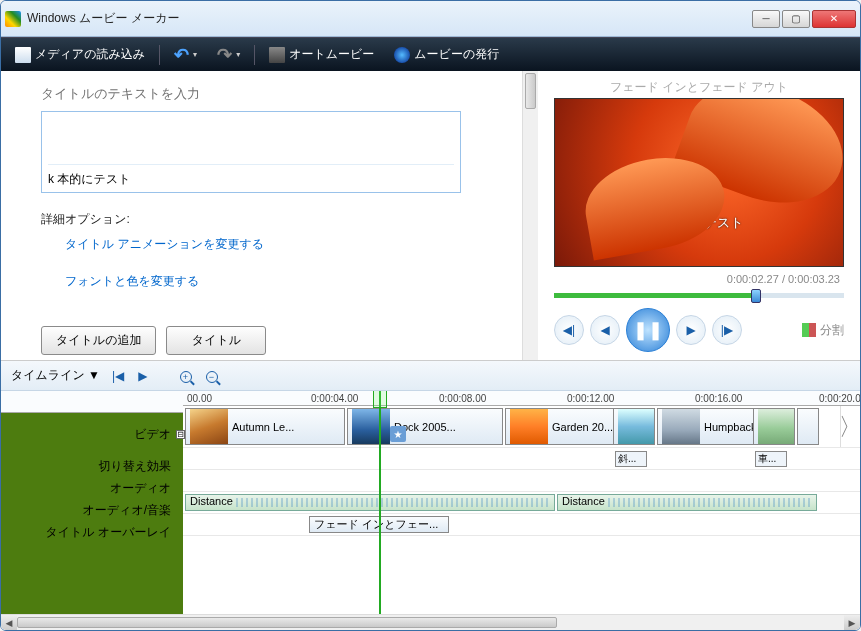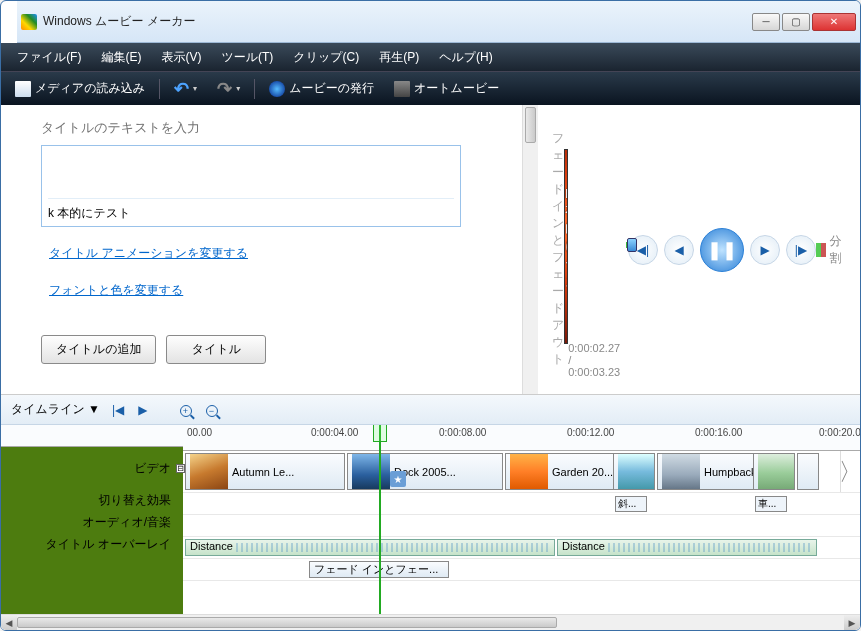--- a/index.html
+++ b/index.html
@@ -1,18 +1,18 @@
 <!DOCTYPE html>
 <html><head>
 <meta charset="utf-8">
 <style>
 * { box-sizing: border-box; margin: 0; padding: 0; }
 body { font-family: "Meiryo UI", "MS PGothic", sans-serif; font-size: 12px; background: #fff; }
 .window { width: 861px; height: 631px; border: 1px solid #3a6ea5; border-radius: 6px; overflow: hidden; display: flex; flex-direction: column; box-shadow: 0 0 8px rgba(0,0,0,0.2); }
-.titlebar { height: 42px; background: linear-gradient(#eaf3fb, #d6e6f7); display: flex; align-items: center; padding: 7px 4px; border-bottom: 1px solid #9db9d6; margin-left: 16px; }
+.titlebar { height: 36px; background: linear-gradient(#eaf3fb, #d6e6f7); display: flex; align-items: center; padding: 7px 4px; border-bottom: 1px solid #9db9d6; }
 .titlebar .icon { width: 16px; height: 16px; margin-right: 6px; background: linear-gradient(45deg,#ff8c00,#ffd700,#228b22,#1e90ff); border-radius: 2px; }
 .titlebar .title { flex: 1; color: #222; }
 .titlebar .winbtn { width: 28px; height: 18px; margin-left: 2px; border: 1px solid #888; border-radius: 2px; background: linear-gradient(#f9f9f9,#d6d6d6); display: flex; align-items: center; justify-content: center; font-size: 10px; color: #333; }
 .titlebar .winbtn.close { width: 44px; background: linear-gradient(#e77,#d33); color: #fff; border-color: #a33; }
 .menubar { height: 28px; background: linear-gradient(#3a4a5a,#1a2430); display: flex; align-items: center; padding: 0 8px; gap: 4px; }
 .menubar .menu-item { color: #fff; padding: 4px 8px; cursor: default; }
 .toolbar { height: 34px; background: linear-gradient(#2a3a4a,#0a1420); display: flex; align-items: center; padding: 0 8px; gap: 8px; color: #fff; border-top: 1px solid #445; }
 .toolbar .btn { display: flex; align-items: center; gap: 4px; padding: 2px 6px; }
 .toolbar .icon16 { width: 16px; height: 16px; display: inline-block; }
 .toolbar .sep { width: 1px; height: 20px; background: #556; }
@@ -25,24 +25,24 @@
 .content { flex: 1; display: flex; flex-direction: column; background: #fff; overflow: hidden; }
 .upper { display: flex; height: 290px; border-bottom: 1px solid #ccc; }
 .left-panel { flex: 1; padding: 14px 20px 14px 40px; display: flex; flex-direction: column; position: relative; }
 .left-panel .scroll { position: absolute; right: 0; top: 0; bottom: 0; width: 16px; background: #f0f0f0; border-left: 1px solid #ddd; }
 .left-panel .scroll .thumb { position: absolute; left: 2px; right: 2px; top: 2px; height: 36px; background: linear-gradient(90deg,#e9e9e9,#cacaca); border: 1px solid #aaa; border-radius: 2px; }
 .left-panel h3 { font-size: 13px; font-weight: normal; margin-bottom: 8px; color: #737373; }
 .title-input { width: 420px; border: 1px solid #99c2ea; background: #fff; padding: 4px 6px; font-size: 12px; margin-bottom: 18px; }
 .title-input .blank { height: 48px; }
 .title-value { border-top: 1px solid #e2eef8; padding-top: 6px; }
 .opts-label { font-size: 12px; margin-bottom: 8px; color: #222; }
-.link { color: #0066cc; text-decoration: underline; margin-left: 8px; margin-bottom: 6px; cursor: pointer; display: inline-block; }
+.link { color: #0066cc; margin-left: 24px; margin-bottom: 6px; cursor: pointer; display: inline-block; }
 .button-row { margin-top: 30px; display: flex; gap: 10px; }
 .wbtn { border: 1px solid #8a8a8a; background: linear-gradient(#fefefe,#e3e3e3); padding: 5px 14px; font-size: 12px; border-radius: 3px; cursor: pointer; min-width: 100px; text-align: center; }
-.right-panel { width: 322px; padding: 8px 14px; display: flex; flex-direction: row; align-items: center; }
+.right-panel { width: 322px; padding: 8px 14px; display: flex; flex-direction: column; align-items: center; }
 .fx-label { color: #aaa; font-size: 12px; margin-bottom: 2px; }
 .preview { width: 290px; height: 195px; background: radial-gradient(circle at 60% 40%, #ff6a2b 0%, #d63a0c 48%, #7a1909 100%); position: relative; border: 1px solid #333; margin-bottom: 6px; overflow: hidden; }
 .preview .overlay-text { position: absolute; bottom: 34px; width: 100%; text-align: center; color: #fff; font-size: 13px; text-shadow: 0 0 2px #000; }
 .petals::before, .petals::after { content: ''; position: absolute; border-radius: 50% 50% 50% 0; background: linear-gradient(#ff9955,#cc3300); }
 .petals::before { width: 160px; height: 110px; top: -10px; left: 130px; transform: rotate(20deg); }
 .petals::after { width: 140px; height: 90px; top: 60px; left: 30px; transform: rotate(-10deg); }
 .timecode { color: #888; font-size: 11px; align-self: flex-end; margin-right: 6px; margin-bottom: 8px; }
 .progress { width: 290px; height: 6px; background: #d9e5ee; position: relative; margin-bottom: 10px; }
 .progress .bar { position: absolute; left: 0; top: 0; bottom: 0; width: 68%; background: #3dbb3d; }
 .progress .knob { position: absolute; top: -4px; left: 68%; width: 10px; height: 14px; background: linear-gradient(#8cd3ff,#3a8ad6); border: 1px solid #336; border-radius: 2px; }
@@ -57,21 +57,21 @@
 .tbtn { color: #1a5fa8; cursor: pointer; font-size: 12px; padding: 0 2px; }
 .zoom-icon { border: 1.5px solid #1a5fa8; border-radius: 50%; width: 12px; height: 12px; display: inline-flex; align-items: center; justify-content: center; font-size: 9px; position: relative; }
 .zoom-icon::after { content: ''; position: absolute; width: 5px; height: 1.5px; background: #1a5fa8; bottom: -2px; right: -4px; transform: rotate(45deg); }
 .timeline { flex: 1; display: flex; background: #fff; position: relative; overflow: hidden; }
 .track-labels { width: 182px; flex-shrink: 0; background: #4d7c0f; }
 .track-labels .row { height: 42px; display: flex; align-items: center; justify-content: flex-end; padding-right: 12px; font-size: 12px; position: relative; }
 .track-labels .row.small { height: 22px; }
 .track-labels .row.ruler { height: 22px; }
 .track-labels .toggle { position: absolute; right: -2px; width: 9px; height: 9px; border: 1px solid #666; background: #fff; font-size: 8px; line-height: 7px; text-align: center; }
 .tracks { flex: 1; overflow: hidden; position: relative; }
-.ruler { height: 26px; border-bottom: 1px solid #aaa; position: relative; background: #fafcfe; }
+.ruler { height: 15px; border-bottom: 1px solid #aaa; position: relative; background: #fafcfe; }
 .ruler .tick { position: absolute; top: 2px; font-size: 10px; color: #444; }
 .playhead { position: absolute; top: 0; bottom: 0; width: 2px; background: #2a2; z-index: 10; }
 .playhead .head { position: absolute; top: -1px; left: -6px; width: 14px; height: 18px; border: 1px solid #2a2; background: rgba(120,255,120,0.2); }
 .track { height: 42px; border-bottom: 1px solid #e8e8e8; position: relative; display: flex; align-items: center; }
 .track.small { height: 22px; }
 .clip { position: absolute; top: 2px; bottom: 2px; border: 1px solid #888; background: linear-gradient(#fafcfe,#dfeaf4); display: flex; align-items: center; padding: 0 4px; font-size: 11px; overflow: hidden; white-space: nowrap; }
 .clip .thumb { width: 38px; height: 100%; margin-right: 4px; flex-shrink: 0; }
 .th-autumn { background: linear-gradient(160deg,#f5d38a,#c77a2e,#8b4513); }
 .th-dock { background: linear-gradient(#7eb6e8,#2a5f9e 60%,#173a5e); }
 .th-garden { background: linear-gradient(#ffb347,#ff7f27,#e05a00); }
@@ -94,64 +94,56 @@
 <div class="window">
 
   <div class="titlebar">
     <div class="icon"></div>
     <div class="title">Windows ムービー メーカー</div>
     <div class="winbtn">─</div>
     <div class="winbtn">▢</div>
     <div class="winbtn close">✕</div>
   </div>
 
-  <div class="menubar">
-    <div class="menu-item">ファイル(F)</div>
-    <div class="menu-item">編集(E)</div>
-    <div class="menu-item">表示(V)</div>
-    <div class="menu-item">ツール(T)</div>
-    <div class="menu-item">クリップ(C)</div>
-    <div class="menu-item">再生(P)</div>
-    <div class="menu-item">ヘルプ(H)</div>
-  </div>
 
   <div class="toolbar">
     <div class="btn">
       <span class="icon16 icon-import"></span>
       <span>メディアの読み込み</span>
     </div>
     <div class="sep"></div>
     <div class="btn">
         <span class="icon-undo">↶</span>
         <span class="dropdown-arrow">▾</span>
       </div>
     <div class="btn">
         <span class="icon-redo">↷</span>
         <span class="dropdown-arrow">▾</span>
       </div>
     <div class="sep"></div>
     <div class="btn">
+      <span class="icon16 icon-auto"></span>
+      <span>オートムービー</span>
+    </div>
+    <div class="btn">
       <span class="icon16 icon-publish"></span>
       <span>ムービーの発行</span>
-    </div>
-    <div class="btn">
-      <span class="icon16 icon-auto"></span>
-      <span>オートムービー</span>
     </div>
   </div>
 
   <div class="content">
 
     <div class="upper">
       <div class="left-panel">
         <h3>タイトルのテキストを入力</h3>
         <div class="title-input">
           <div class="blank"></div>
           <div class="title-value">k 本的にテスト</div>
         </div>
+        <div class="opts-label">詳細オプション:</div>
         <a class="link">タイトル アニメーションを変更する</a>
           <br>
         <a class="link">フォントと色を変更する</a>
         <div class="button-row">
           <div class="wbtn">タイトルの追加</div>
           <div class="wbtn">タイトル</div>
         </div>
         <div class="scroll">
             <div class="thumb"></div>
           </div>
@@ -195,20 +187,21 @@
     </div>
 
     <div class="timeline">
       <div class="track-labels">
         <div class="row ruler"></div>
         <div class="row">
             <span>ビデオ</span>
             <span class="toggle">⊟</span>
           </div>
         <div class="row small">切り替え効果</div>
+        <div class="row small">オーディオ</div>
         <div class="row small">オーディオ/音楽</div>
         <div class="row small">タイトル オーバーレイ</div>
       </div>
       <div class="tracks">
         <div class="playhead" style="left:196px">
             <div class="head"></div>
           </div>
         <div class="ruler">
           <span class="tick" style="left:4px">00.00</span>
           <span class="tick" style="left:128px">0:00:04.00</span>

